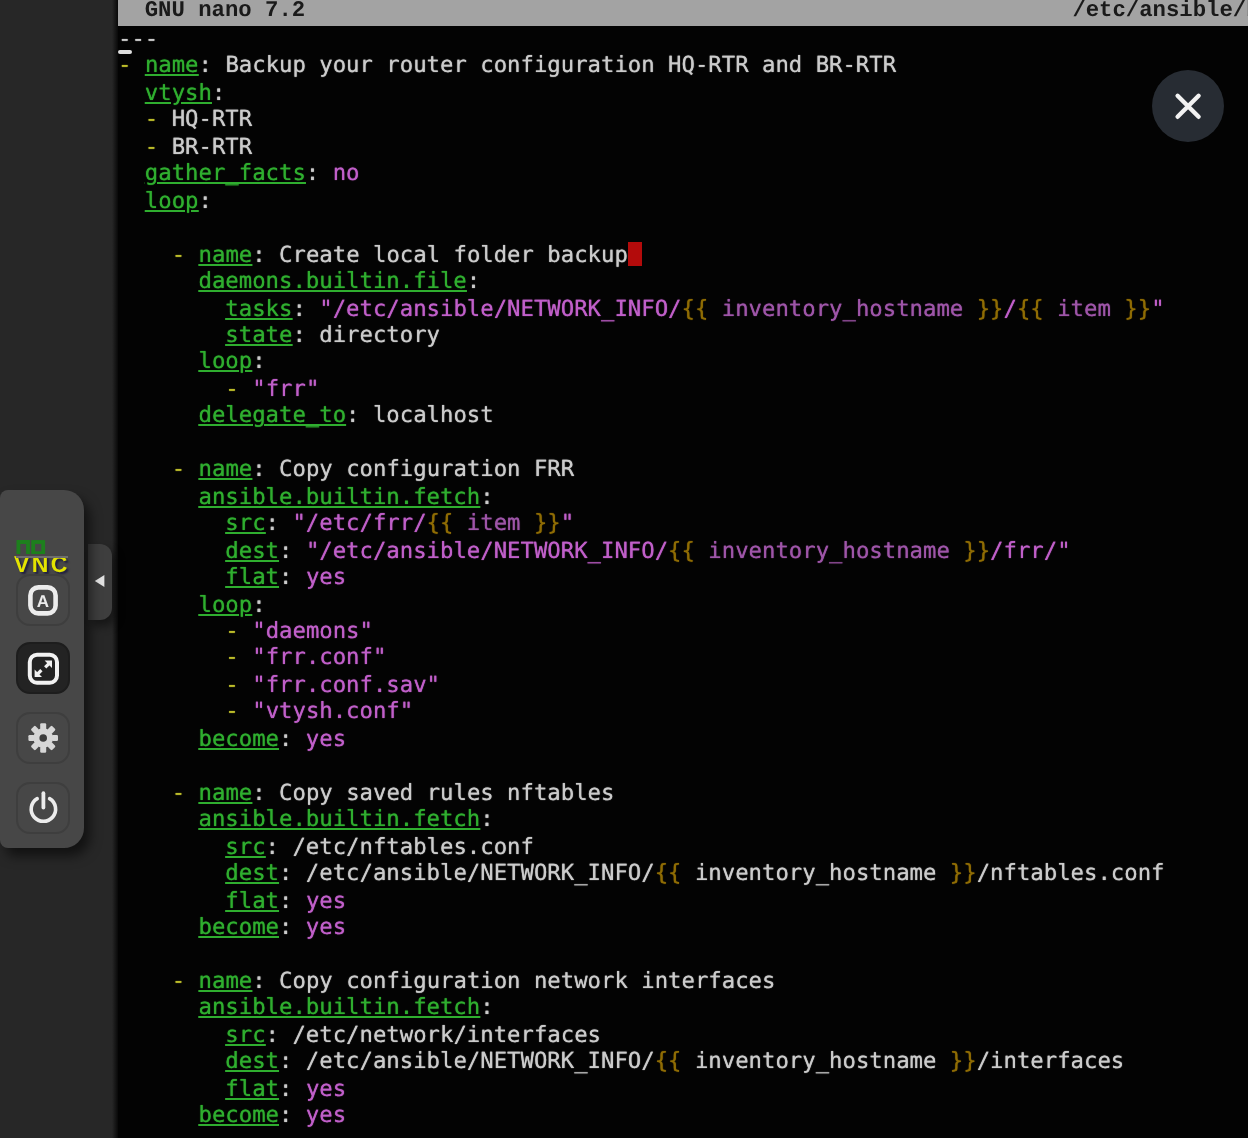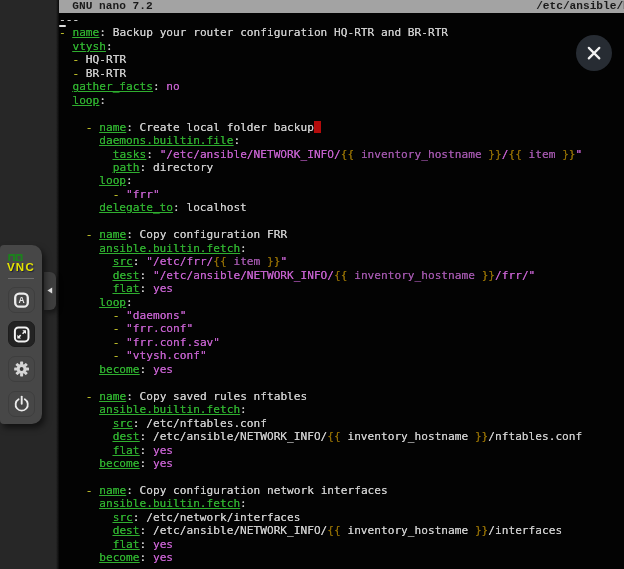--- a/index.html
+++ b/index.html
@@ -16,21 +16,21 @@
   .p{color:#9e55a8;}
   .j{color:#8f6c04;}
   #cursor{display:inline-block;width:6.69px;height:12.5px;background:#b30b0b;vertical-align:-2.5px;}
   #wblock{position:absolute;left:0.2px;top:24.6px;width:6.9px;height:2.7px;background:#dedede;border-radius:1px;}
   #closebtn{position:absolute;left:517.2px;top:34.5px;width:36px;height:36px;border-radius:50%;background:#272c33;}
   #closebtn svg{position:absolute;left:0;top:0;}
   
   #panel{position:absolute;left:0;top:245px;width:42px;height:179px;background:#474747;border-radius:4px 10px 10px 4px;box-shadow:3px 4px 6px rgba(0,0,0,0.55);}
   #handle{position:absolute;left:44px;top:272px;width:11.5px;height:38px;background:#3e3e3e;border-radius:0 6px 6px 0;box-shadow:2px 3px 5px rgba(0,0,0,0.45);}
   #handle svg{position:absolute;left:0;top:0;}
-  #logo{position:absolute;left:7px;top:9px;font-family:"Liberation Sans",sans-serif;font-weight:bold;line-height:1;}
+  #logo{position:absolute;left:7px;top:25px;font-family:"Liberation Sans",sans-serif;font-weight:bold;line-height:1;}
   #logo .no{display:block;height:7px;margin-left:1px;}
   #logo .no svg{display:block;}
   #logo .vnc{color:#e4e400;font-size:11.5px;letter-spacing:1.2px;display:block;margin-top:0.5px;text-shadow:1px 1.2px 1px rgba(20,20,60,0.8);}
   #sep{position:absolute;left:8px;top:32.5px;width:26px;height:1px;background:#6e6e6e;}
   .btn{position:absolute;left:8px;width:25px;height:24px;border:1px solid #3e3e3e;border-radius:7px;}
   .btn svg{position:absolute;left:0;top:0;}
   #btnA{top:42px;}
   #btnFS{top:76px;background:#232323;border-color:#1d1d1d;}
   #btnGear{top:111px;}
   #btnPow{top:146px;}
@@ -45,21 +45,21 @@
 <span class="y">-</span> <span class="g">name</span>: Backup your router configuration HQ-RTR and BR-RTR
   <span class="g">vtysh</span>:
   <span class="y">-</span> HQ-RTR
   <span class="y">-</span> BR-RTR
   <span class="g">gather_facts</span>: <span class="m">no</span>
   <span class="g">loop</span>:
 
     <span class="y">-</span> <span class="g">name</span>: Create local folder backup<span id="cursor"></span>
       <span class="g">daemons.builtin.file</span>:
         <span class="g">tasks</span>: <span class="m">"/etc/ansible/NETWORK_INFO/</span><span class="j">{{</span><span class="p"> inventory_hostname </span><span class="j">}}</span><span class="m">/</span><span class="j">{{</span><span class="p"> item </span><span class="j">}}</span><span class="m">"</span>
-        <span class="g">path</span>: directory
+        <span class="g">state</span>: directory
       <span class="g">loop</span>:
         <span class="y">-</span> <span class="m">"frr"</span>
       <span class="g">delegate_to</span>: localhost
 
     <span class="y">-</span> <span class="g">name</span>: Copy configuration FRR
       <span class="g">ansible.builtin.fetch</span>:
         <span class="g">src</span>: <span class="m">"/etc/frr/</span><span class="j">{{</span><span class="p"> item </span><span class="j">}}</span><span class="m">"</span>
         <span class="g">dest</span>: <span class="m">"/etc/ansible/NETWORK_INFO/</span><span class="j">{{</span><span class="p"> inventory_hostname </span><span class="j">}}</span><span class="m">/frr/"</span>
         <span class="g">flat</span>: <span class="m">yes</span>
       <span class="g">loop</span>:

